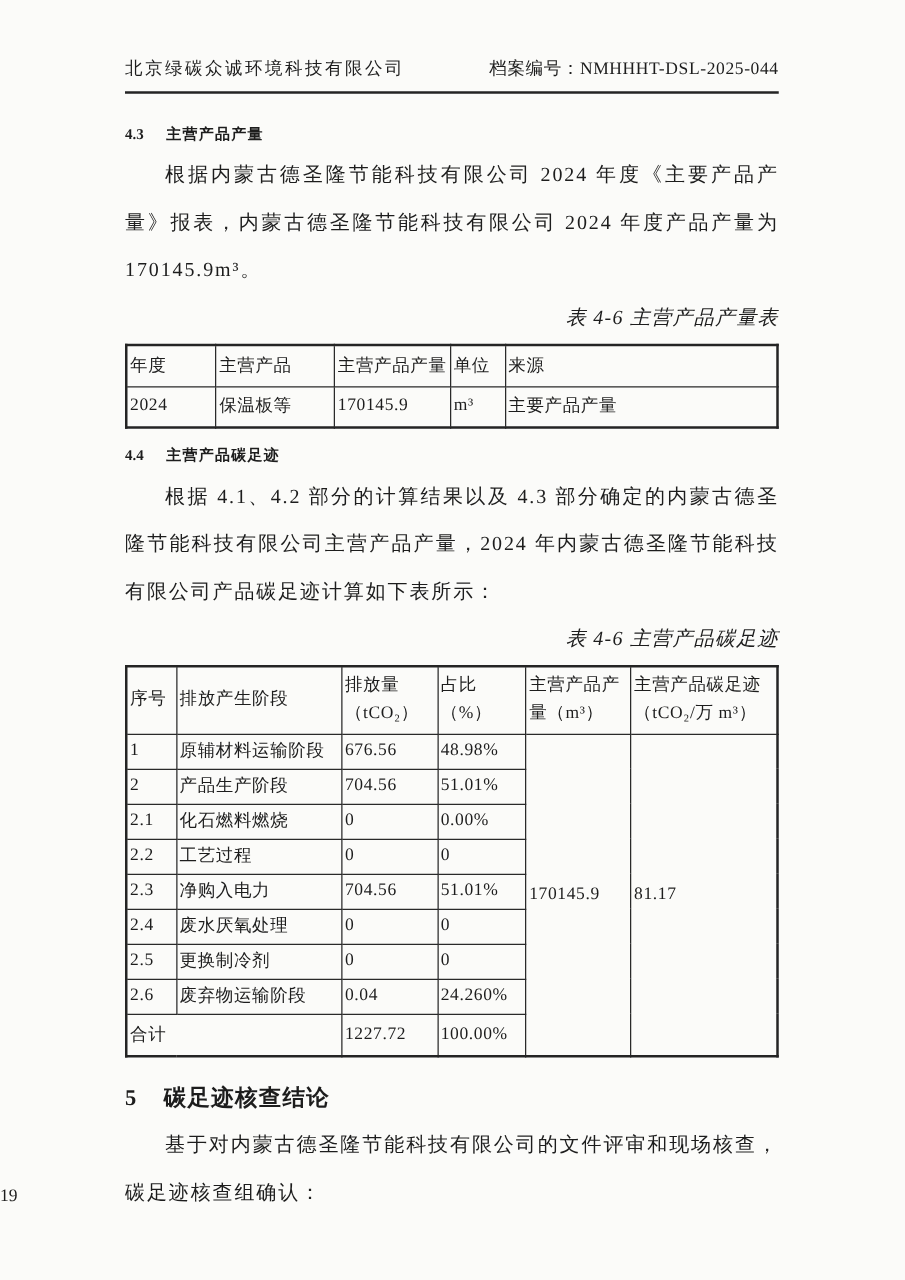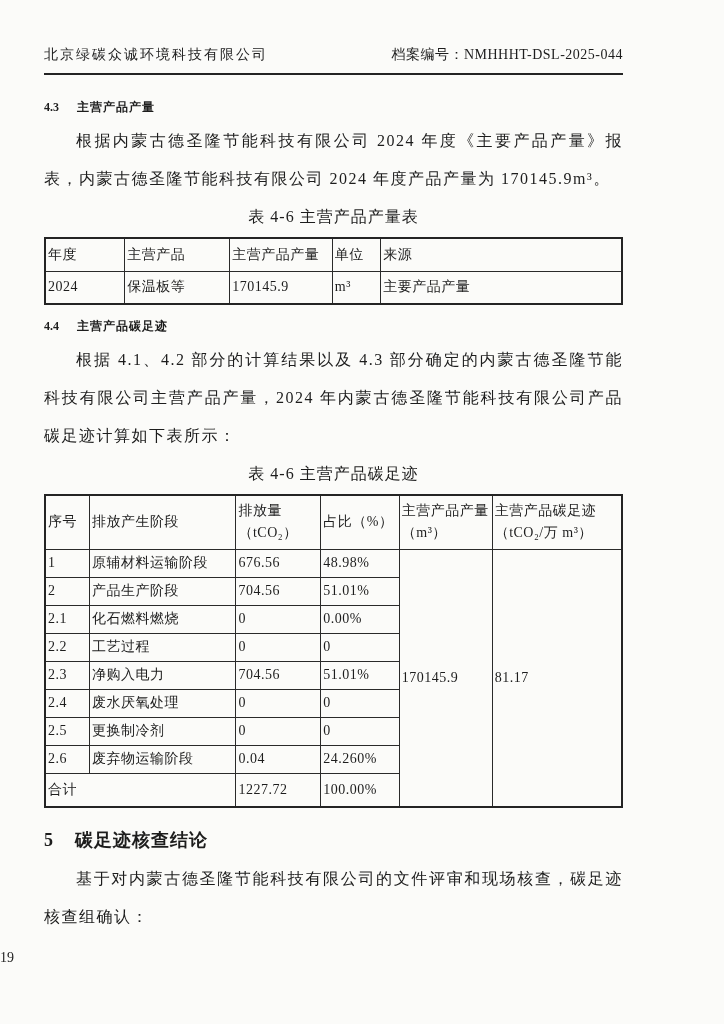--- a/index.html
+++ b/index.html
@@ -6,21 +6,21 @@
   html, body { width: 724px; height: 1024px; }
   body {
     background: #fbfbf9;
     color: #1d1d1d;
     font-family: "Liberation Serif", "DejaVu Serif", serif;
     position: relative;
     overflow: hidden;
   }
   .page {
     width: 724px; height: 1024px;
-    padding: 46px 101px 0 44px;
+    padding: 46px 101px 0 100px;
     position: relative;
   }
   
   .doc-header {
     display: flex;
     justify-content: space-between;
     align-items: baseline;
     padding-bottom: 9px;
     border-bottom: 2px solid #242424;
     font-size: 14px;
@@ -46,24 +46,25 @@
     font-size: 16px;
     line-height: 38px;
     text-indent: 2em;
     text-align: justify;
     letter-spacing: 1.5px;
   }
   p.p5 { margin-top: 8px; }
   
   .caption {
     margin-top: 4px;
-    text-align: center;
+    text-align: right;
     font-size: 16px;
     line-height: 30px;
     letter-spacing: 1px;
+    font-style: italic;
   }
   
   table {
     width: 100%;
     border-collapse: collapse;
     table-layout: fixed;
     font-size: 14px;
     border: 2px solid #242424;
     margin-top: 5px;
   }

